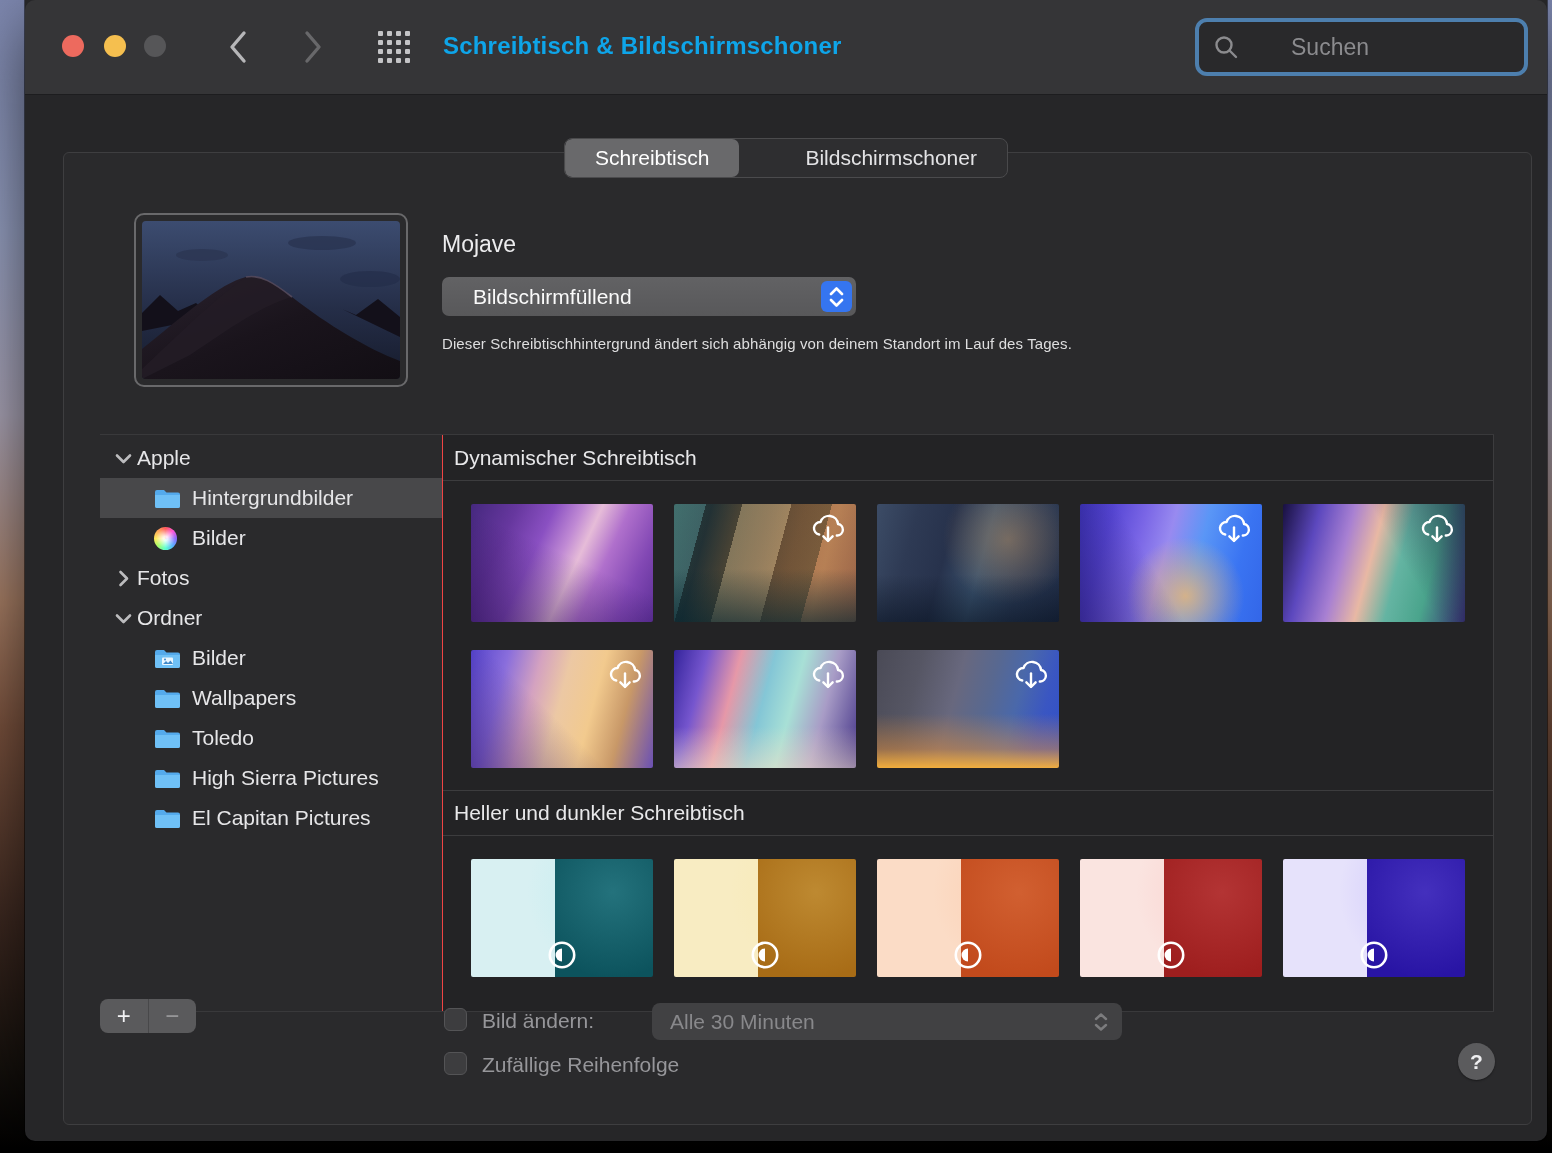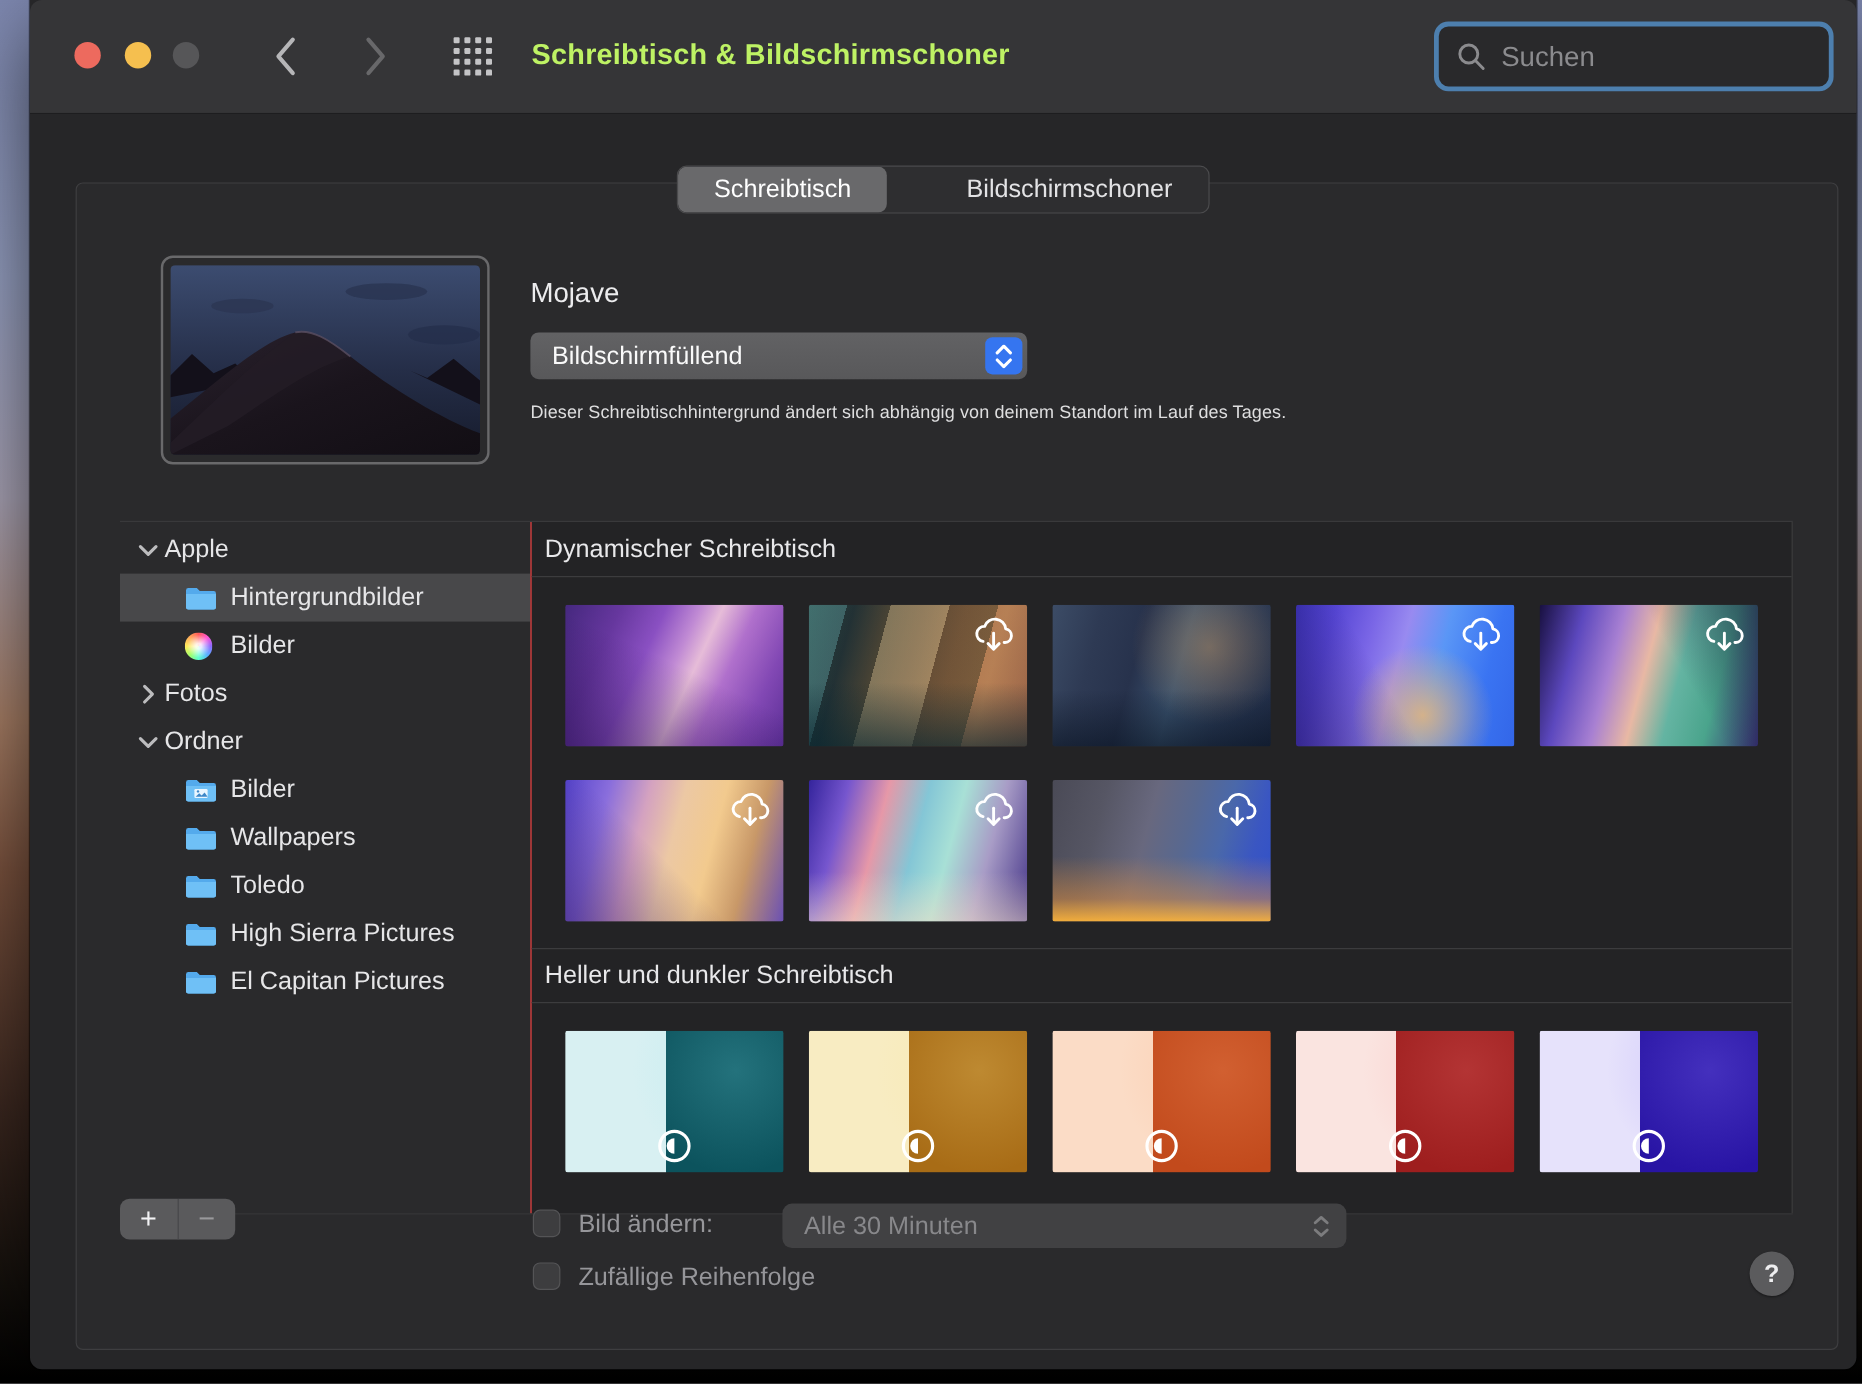--- a/index.html
+++ b/index.html
@@ -29,31 +29,31 @@
   .t-gray   { left:119px; background:#565658; }
 
   .nav-chevron { position:absolute; top:24px; width:46px; height:46px; display:flex; align-items:center; justify-content:center; }
   .nav-back    { left:190px; }
   .nav-forward { left:265px; }
 
   .grid-icon { position:absolute; left:352px; top:30px; width:34px; height:34px;
     display:grid; grid-template-columns:repeat(4,5px); grid-template-rows:repeat(4,5px); gap:4px; align-content:center; justify-content:center; }
   .grid-icon i { background:#c4c4c6; border-radius:1px; }
 
-  .win-title { position:absolute; left:418px; top:32px; font-size:24px; font-weight:700; color:#bef264; letter-spacing:.2px; }
+  .win-title { position:absolute; left:418px; top:32px; font-size:24px; font-weight:700; color:#0ea5e9; letter-spacing:.2px; }
 
   .search-wrap {
     position:absolute; top:18px; right:19px; width:333px; height:58px;
     border:4px solid #4d7fae; border-radius:12px; background:#29292b;
     display:flex; align-items:center; padding:0 14px;
   }
   .search-wrap svg { flex:0 0 auto; margin-right:12px; }
   .search-input {
     flex:1; background:transparent; border:none; outline:none;
-    font-family:"Liberation Sans",sans-serif; font-size:23px; color:#ffffff; min-width:0;
+    font-family:"Liberation Sans",sans-serif; font-size:23px; color:#ffffff; min-width:0;margin-left:40px;
   }
   .search-input::placeholder { color:#8b8b8e; }
 
   
   .panel {
     position:absolute; left:38px; top:152px; width:1469px; height:973px;
     background:#2a2a2c; border:1px solid #3e3e40; border-radius:6px;
   }
 
   
@@ -69,21 +69,21 @@
   .preview-frame {
     position:absolute; left:70px; top:60px; width:274px; height:174px;
     border:2px solid #69696b; border-radius:10px; padding:6px; background:#2a2a2c;
   }
   .preview-img { width:100%; height:100%; border-radius:4px; overflow:hidden; display:block; }
 
   .preview-name { position:absolute; left:378px; top:78px; font-size:23px; color:#ececee; }
   .fill-select {
     position:absolute; left:378px; top:124px; width:414px; height:39px;
     background:linear-gradient(#626264,#58585a); border-radius:7px;
-    display:flex; align-items:center; padding-left:18px; font-size:21px; color:#fafafa;
+    display:flex; align-items:center; padding-left:31px; font-size:21px; color:#fafafa;
   }
   .fill-stepper {
     position:absolute; right:4px; top:4px; width:31px; height:31px; border-radius:6px;
     background:#3575f0; display:flex; flex-direction:column; align-items:center; justify-content:center; gap:2px;
   }
   .preview-desc { position:absolute; left:378px; top:182px; font-size:15px; color:#dededf; letter-spacing:.1px; }
 
   
   .split {
     position:absolute; left:36px; top:281px; width:1394px; height:578px;

